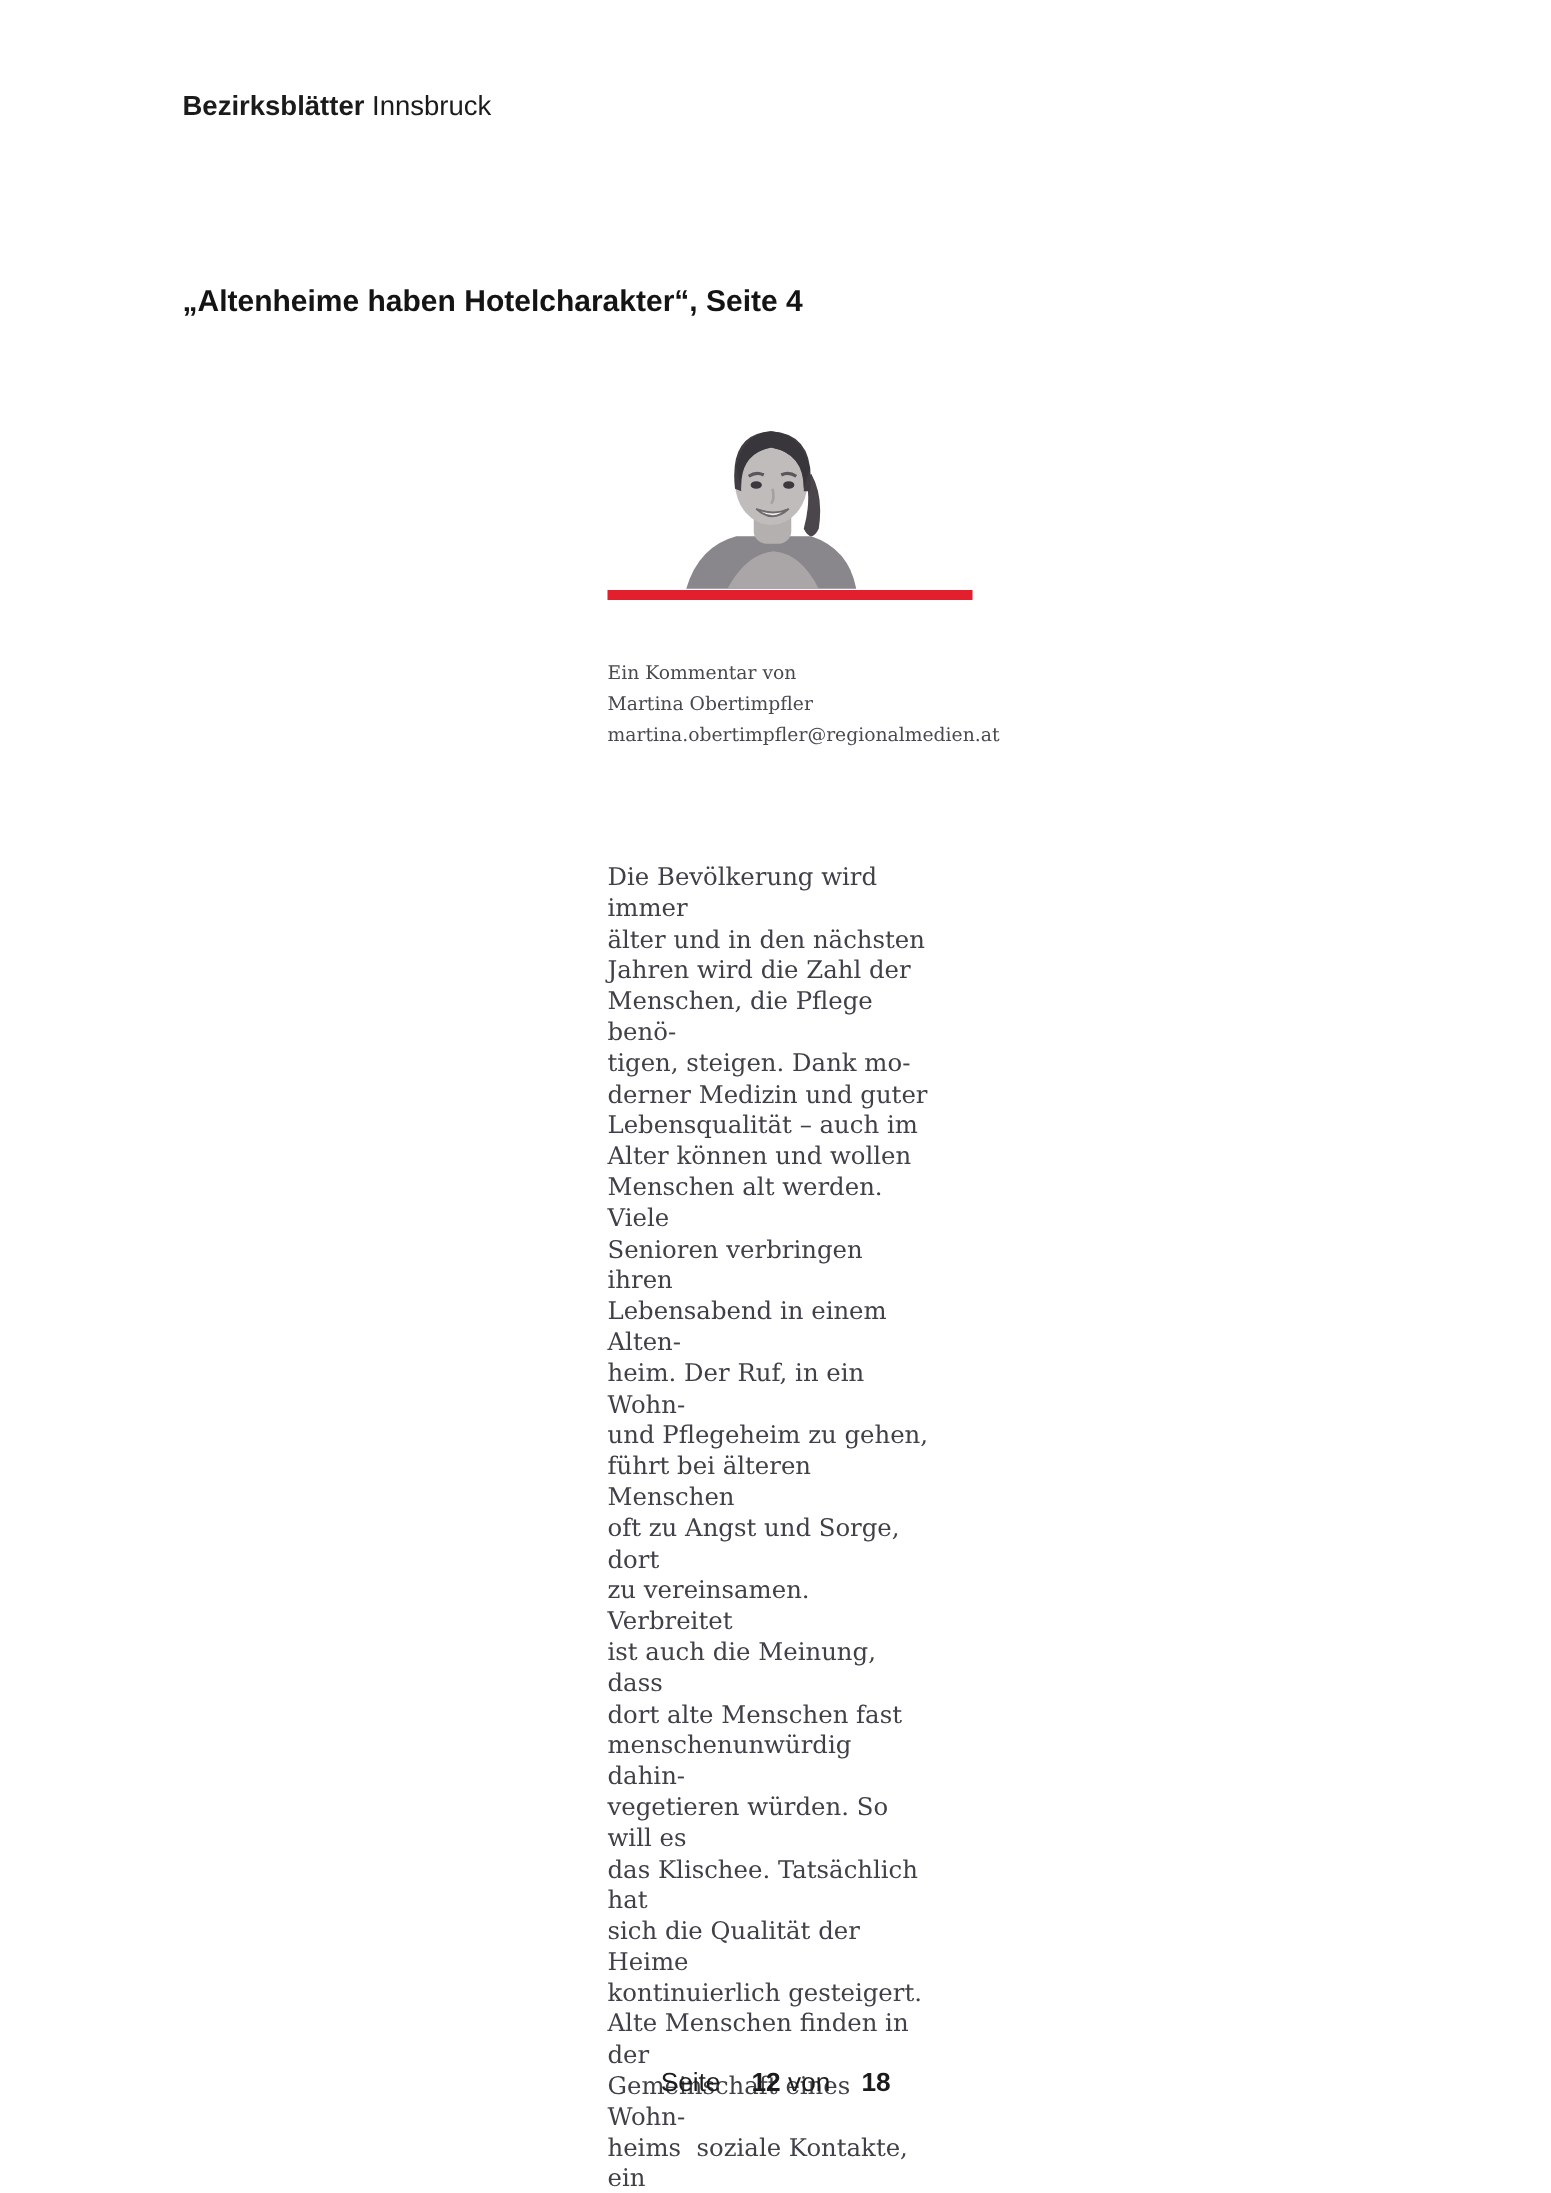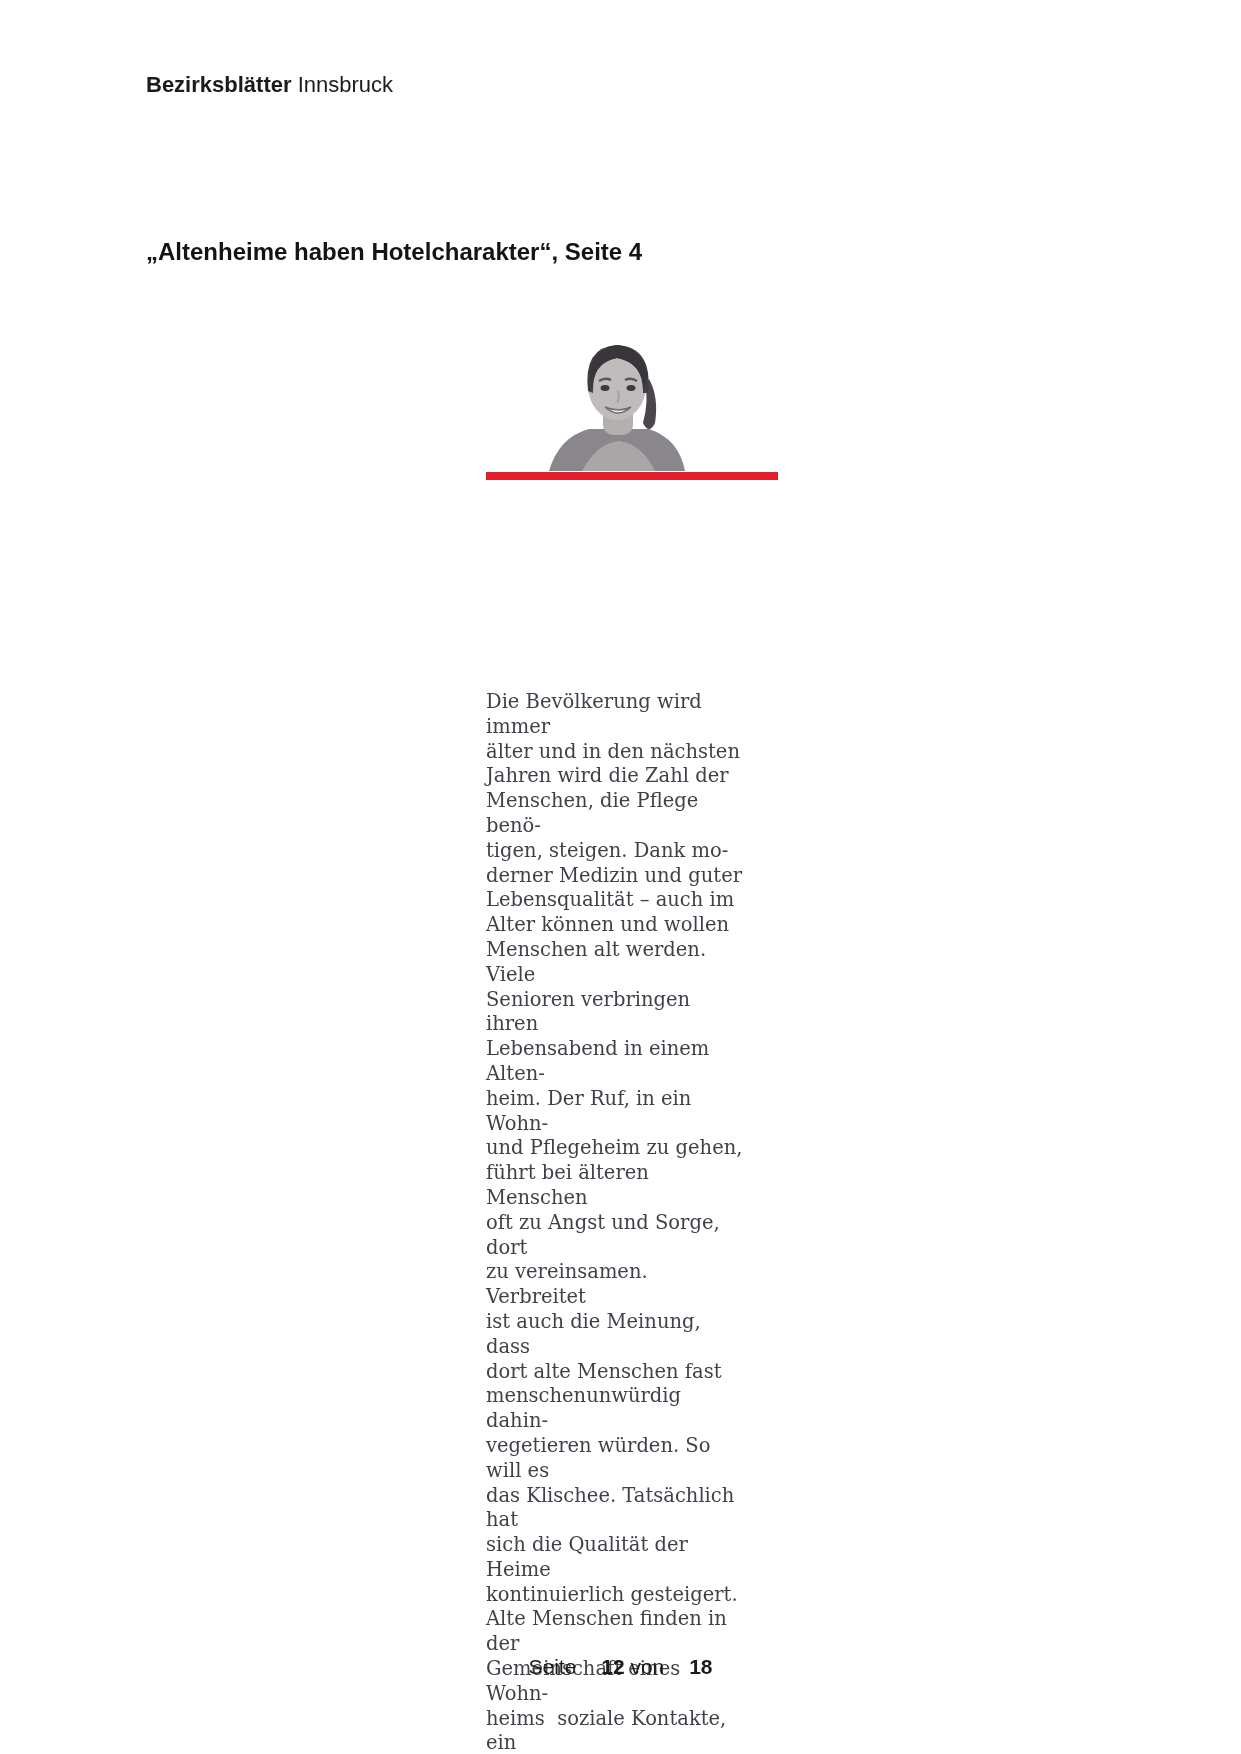--- a/index.html
+++ b/index.html
@@ -24,21 +24,21 @@
     color: #1b1b1b;
     white-space: nowrap;
   }
   .pub-header .brand { font-weight: bold; }
   .pub-header .loc { font-weight: normal; }
 
   
   .doc-headline {
     position: absolute;
     left: 146px;
-    top: 238px;
+    top: 228px;
     font-size: 24px;
     font-weight: bold;
     color: #141414;
     white-space: nowrap;
   }
 
   
   .clip-photo {
     position: absolute;
     left: 537px;
@@ -144,20 +144,23 @@
     <ellipse cx="94" cy="49" rx="4.5" ry="3" fill="#3c383e"></ellipse>
 
     <path d="M 81 52 Q 83 60 80 64" stroke="#a49fa0" stroke-width="2" fill="none"></path>
 
     <path d="M 68 68 Q 81 80 94 68 Q 82 74 68 68 Z" fill="#f2efef" stroke="#6e6a6e" stroke-width="1.5"></path>
   </svg>
 
   <div class="red-rule"></div>
 
 
+  <div class="byline">Ein Kommentar von
+Martina Obertimpfler
+martina.obertimpfler@regionalmedien.at</div>
 
 
   <div class="clip-body">Die Bevölkerung wird immer
 älter und in den nächsten
 Jahren wird die Zahl der
 Menschen, die Pflege benö-
 tigen, steigen. Dank mo-
 derner Medizin und guter
 Lebensqualität – auch im
 Alter können und wollen

